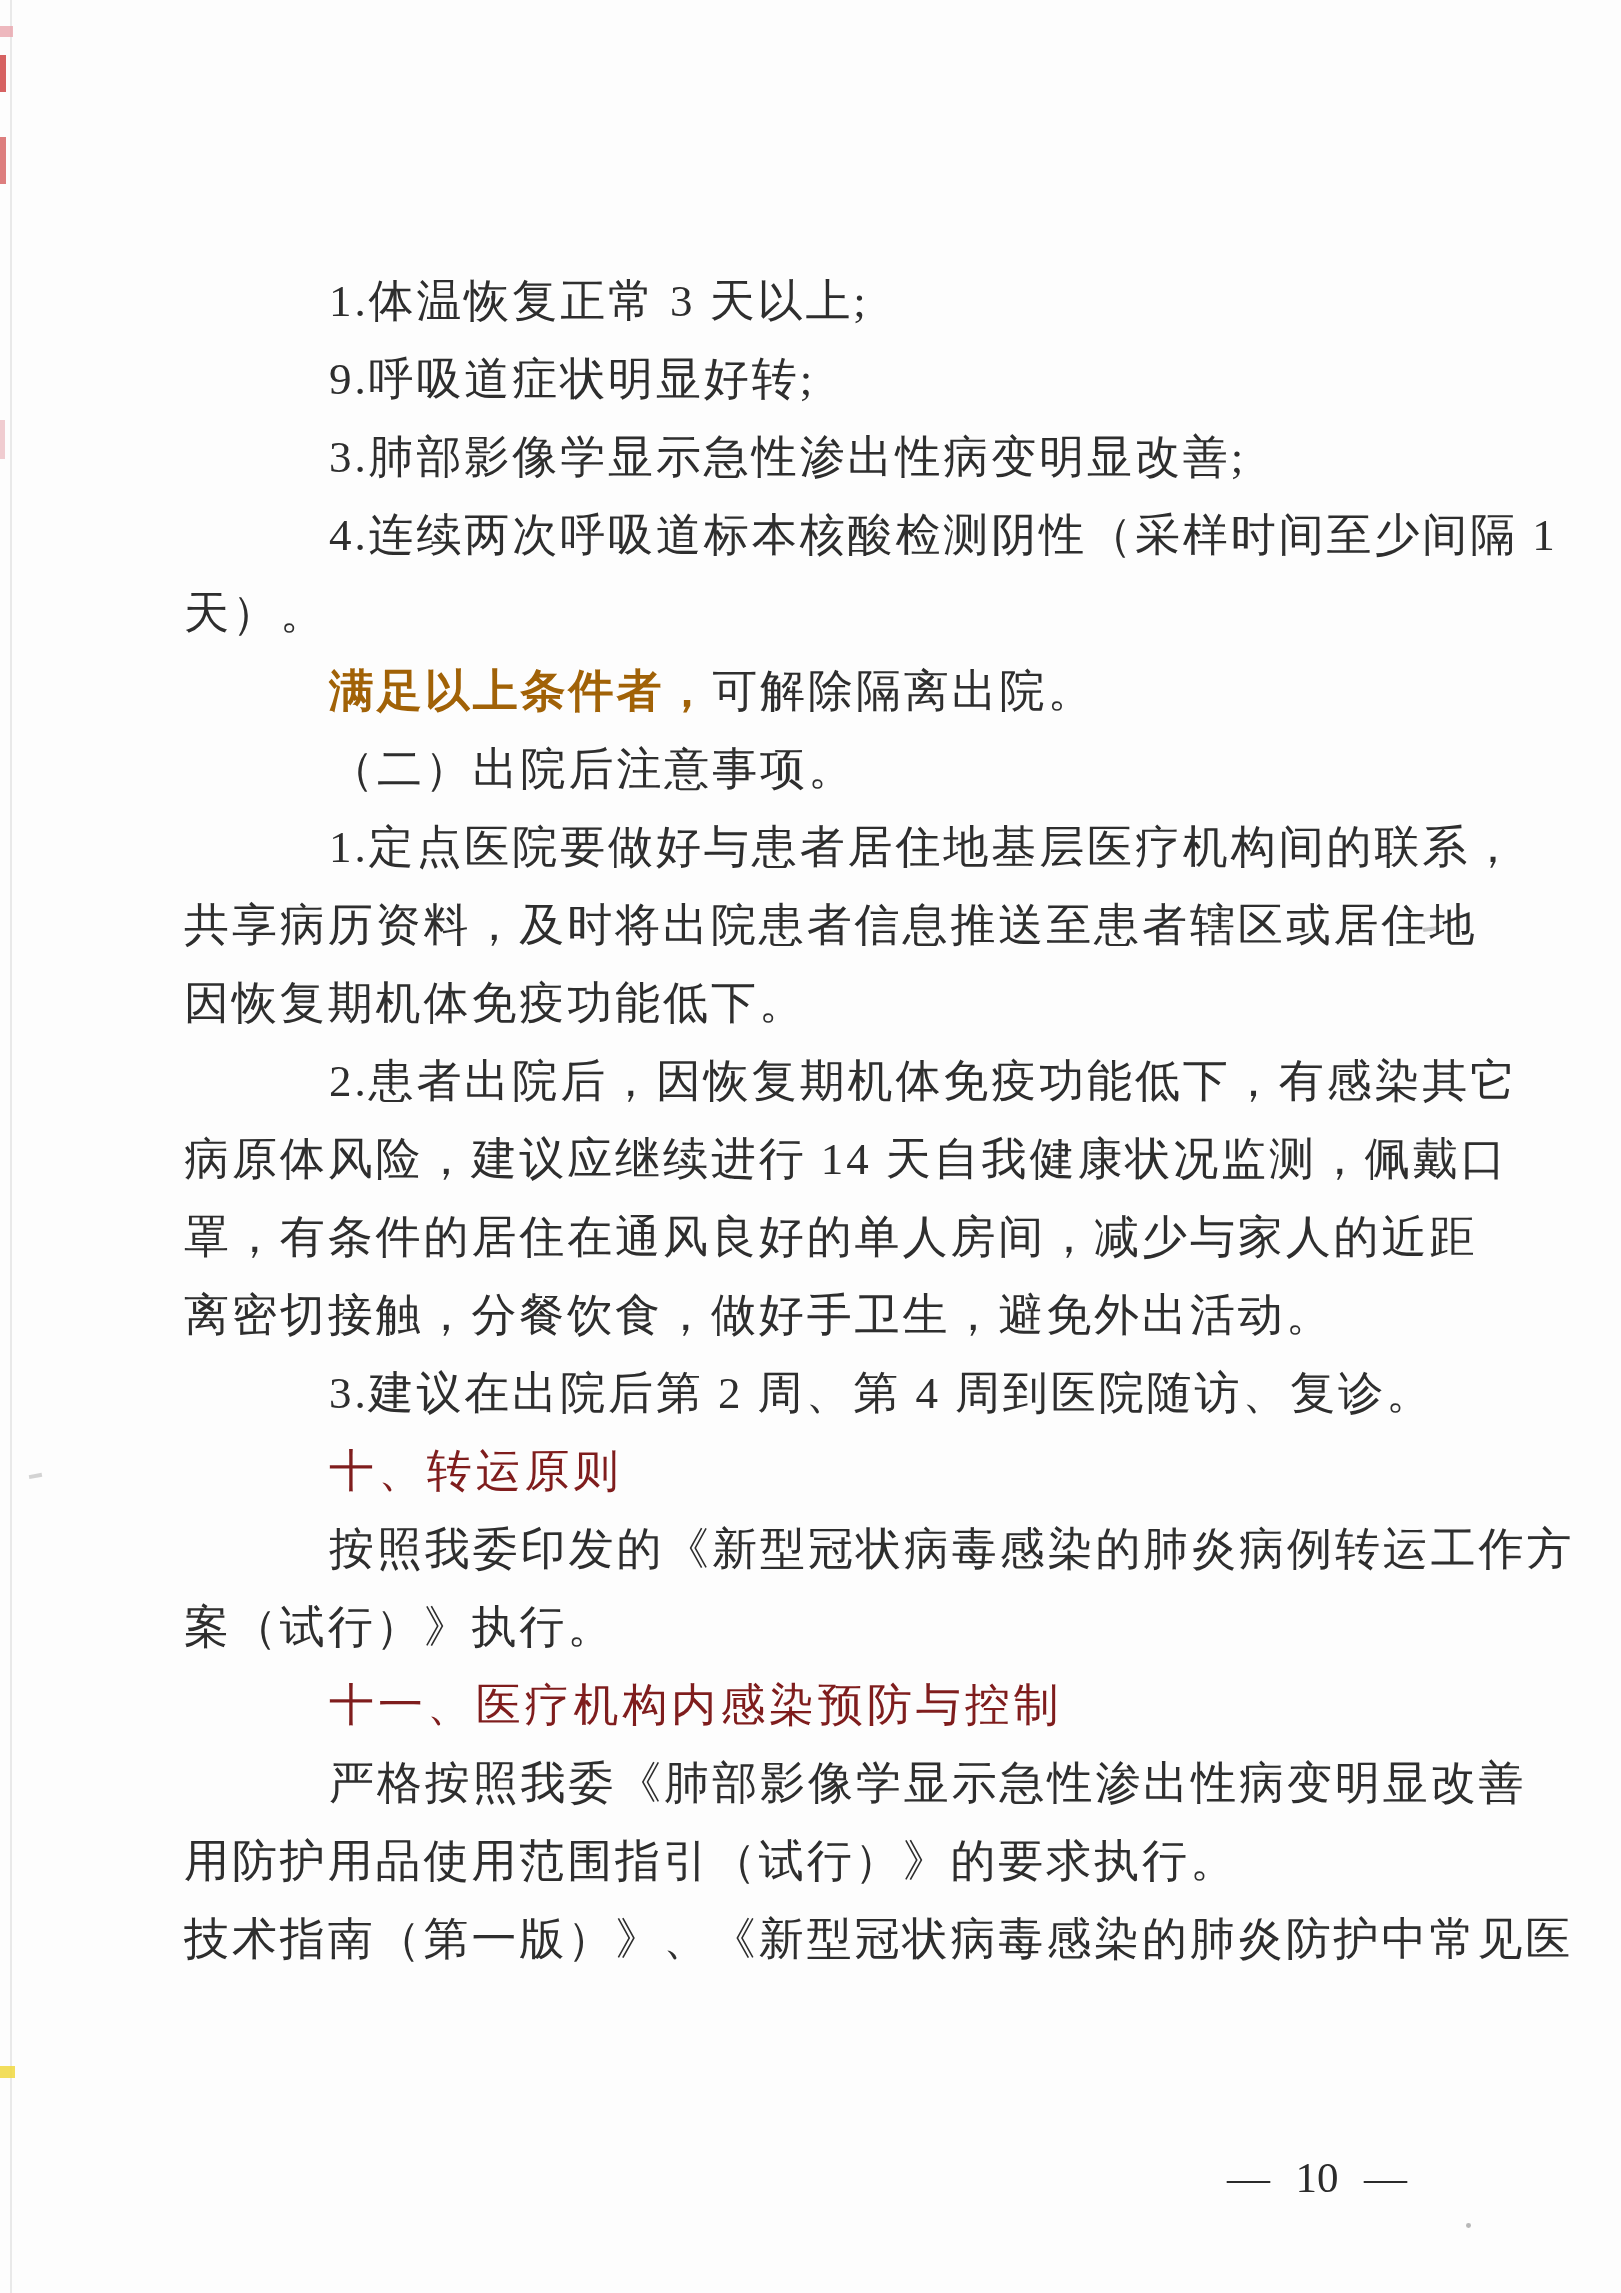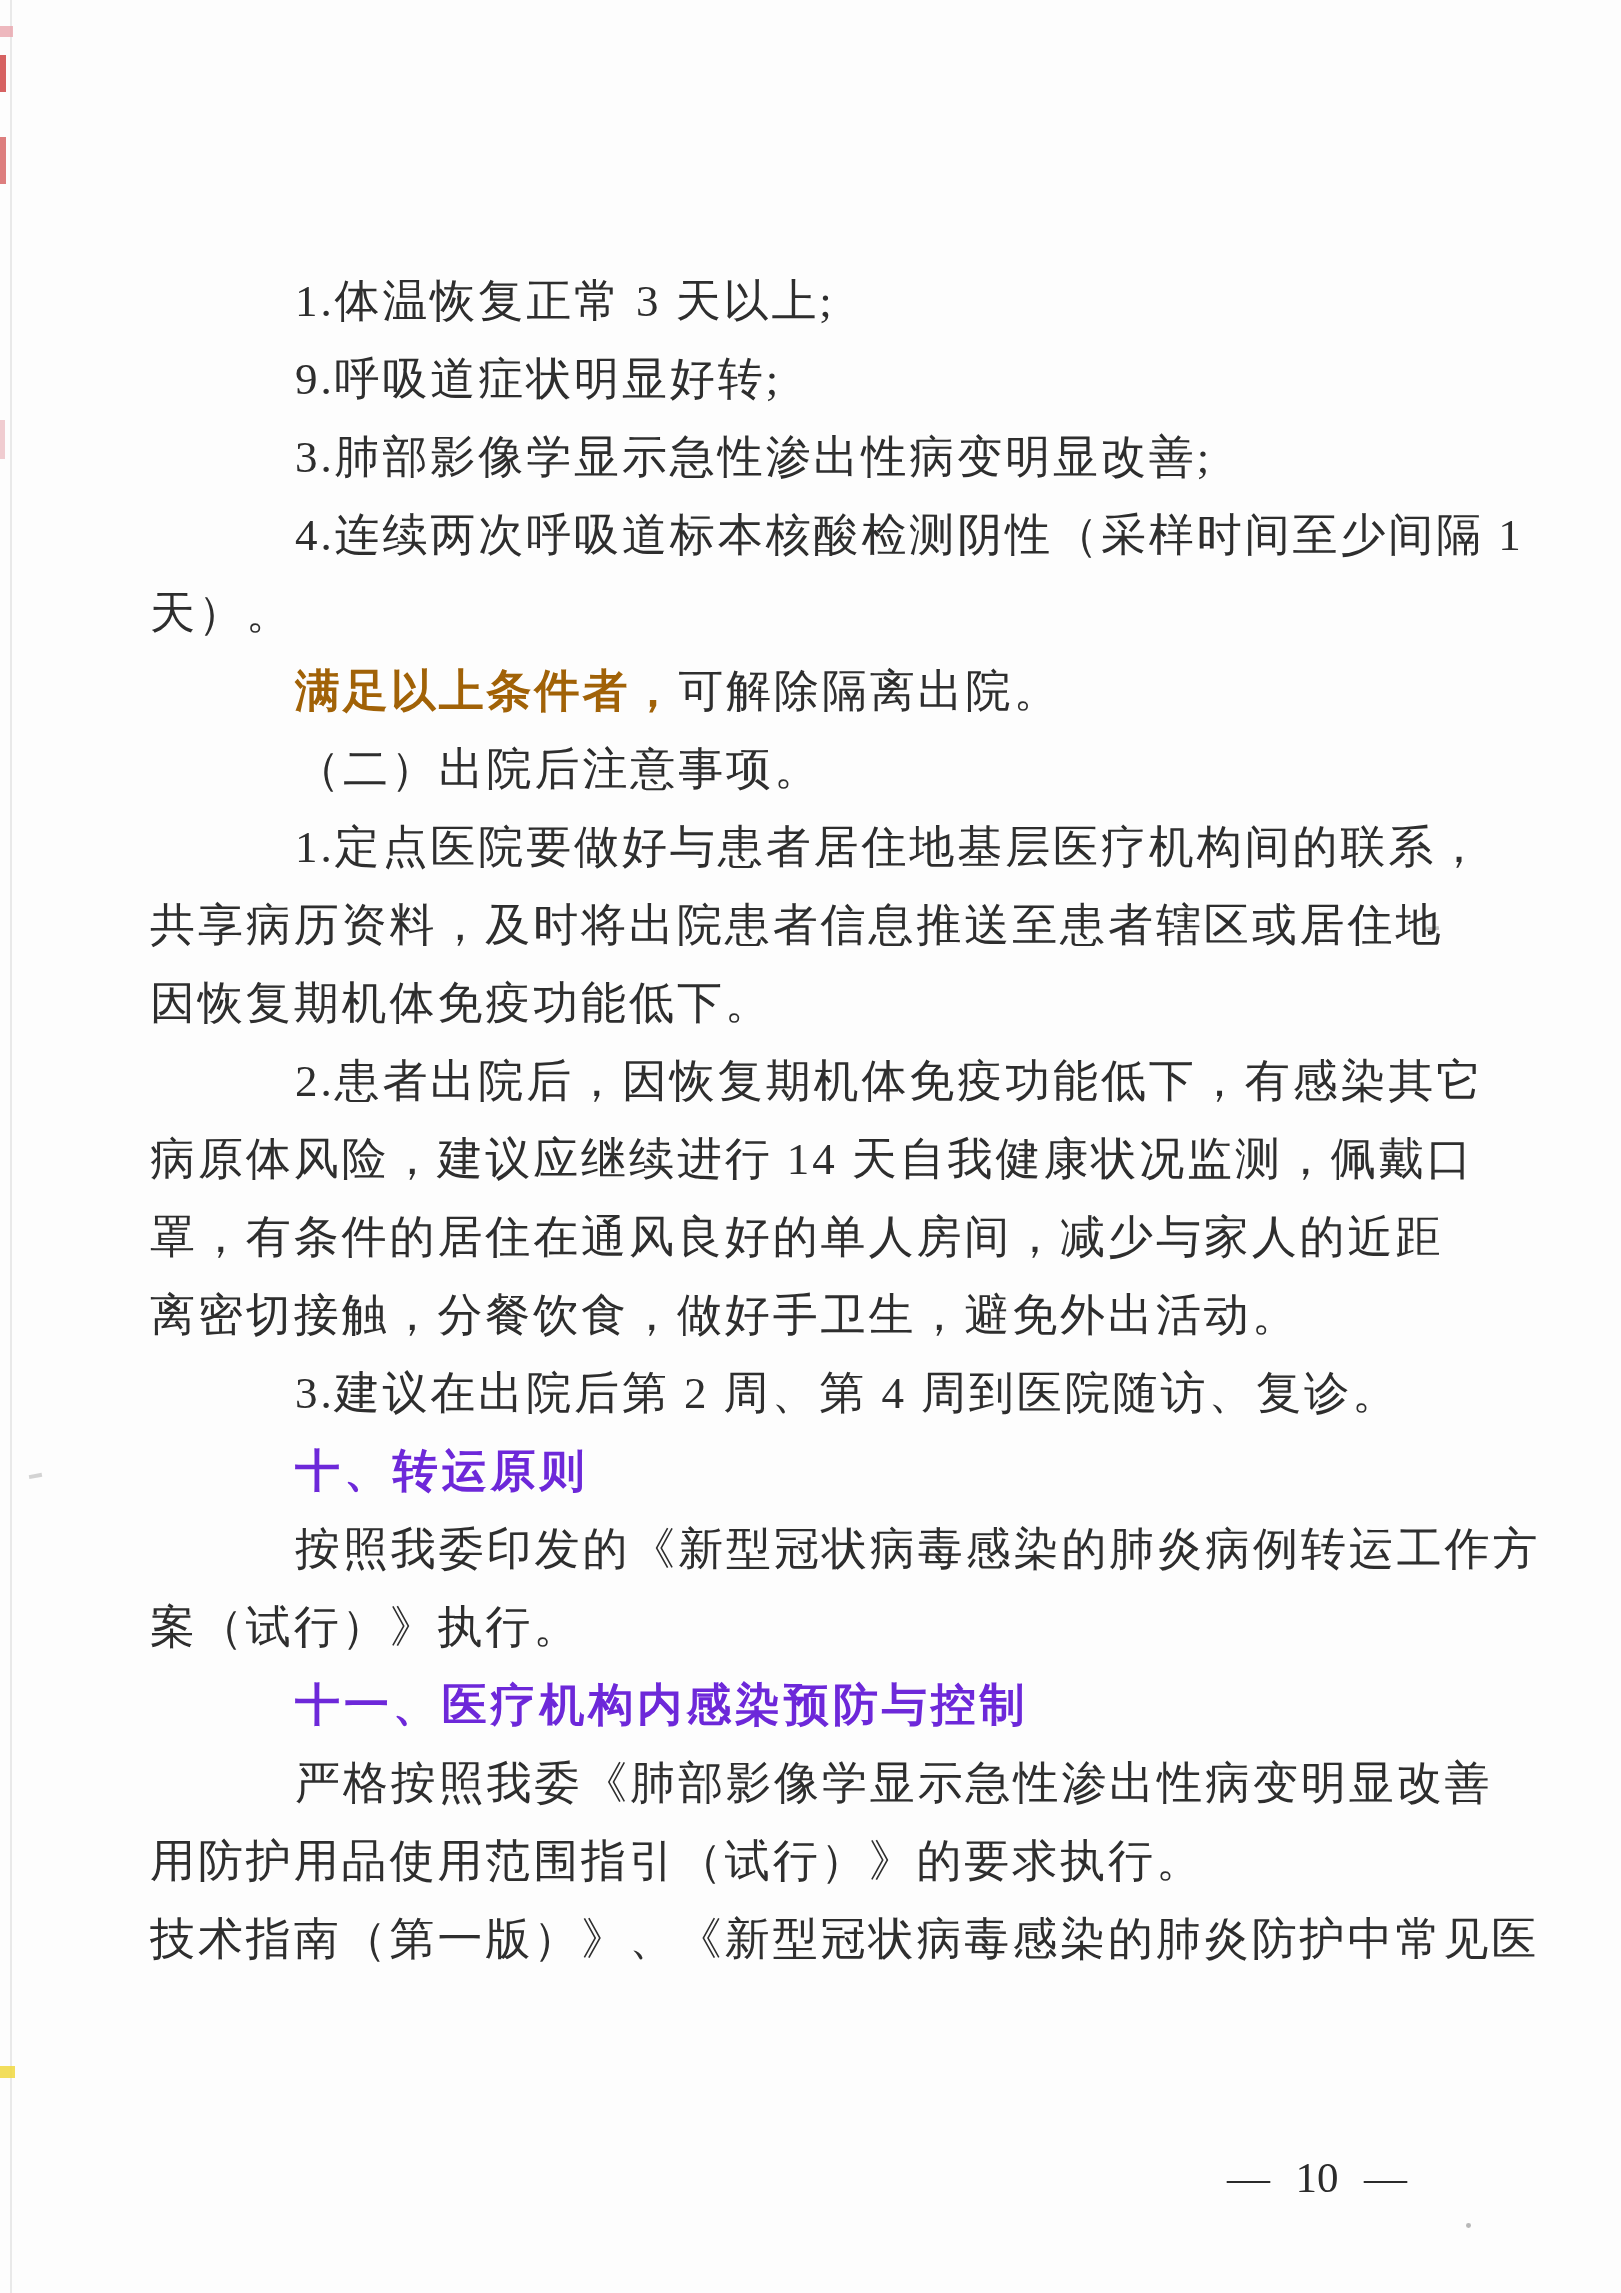--- a/index.html
+++ b/index.html
@@ -23,30 +23,31 @@
     width: 1256px;
     font-size: 45px;
     line-height: 78px;
     letter-spacing: 2.9px;
     color: #2e2e2e;
   }
   .line {
     height: 78px;
     white-space: nowrap;
     overflow: visible;
+    margin-left: 34px;
   }
   .indent { padding-left: 145px; }
   .just {
     text-align: justify;
     text-align-last: justify;
   }
   .heading {
     font-family: "Liberation Sans", "DejaVu Sans", sans-serif;
-    font-weight: 700;
-    color: #6d28d9;
+    font-weight: 400;
+    color: #7f1d1d;
     letter-spacing: 3.9px;
   }
   .bold-run {
     font-weight: 700;
     color: #a16207;
   }
   
   .pagenum {
     position: absolute;
     left: 1227px;

